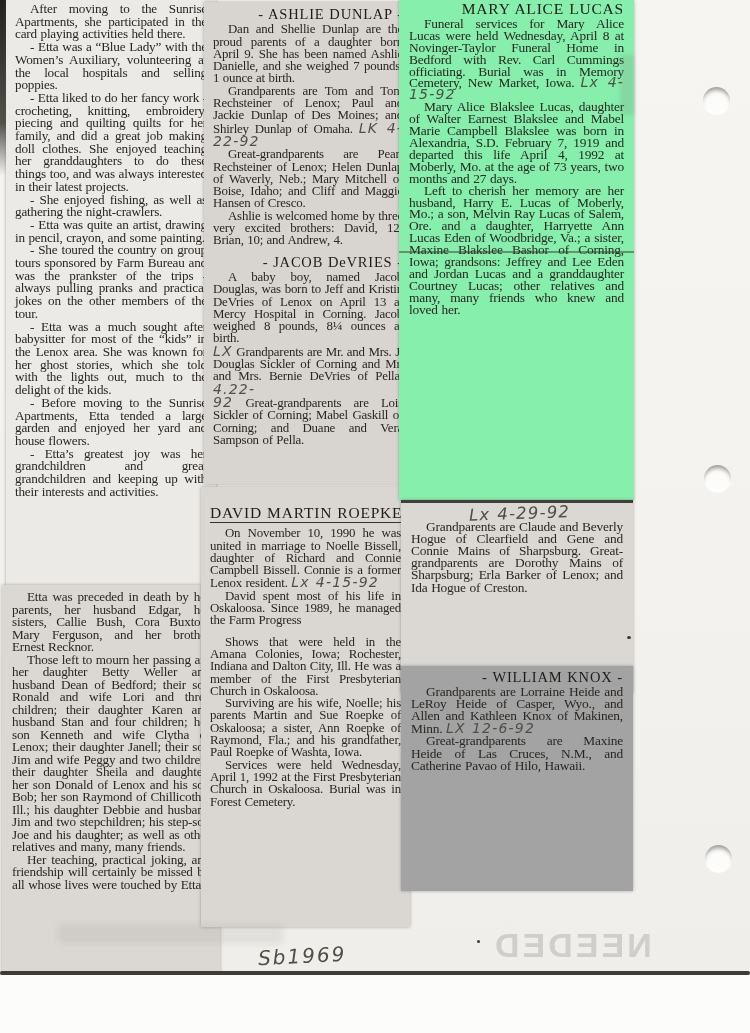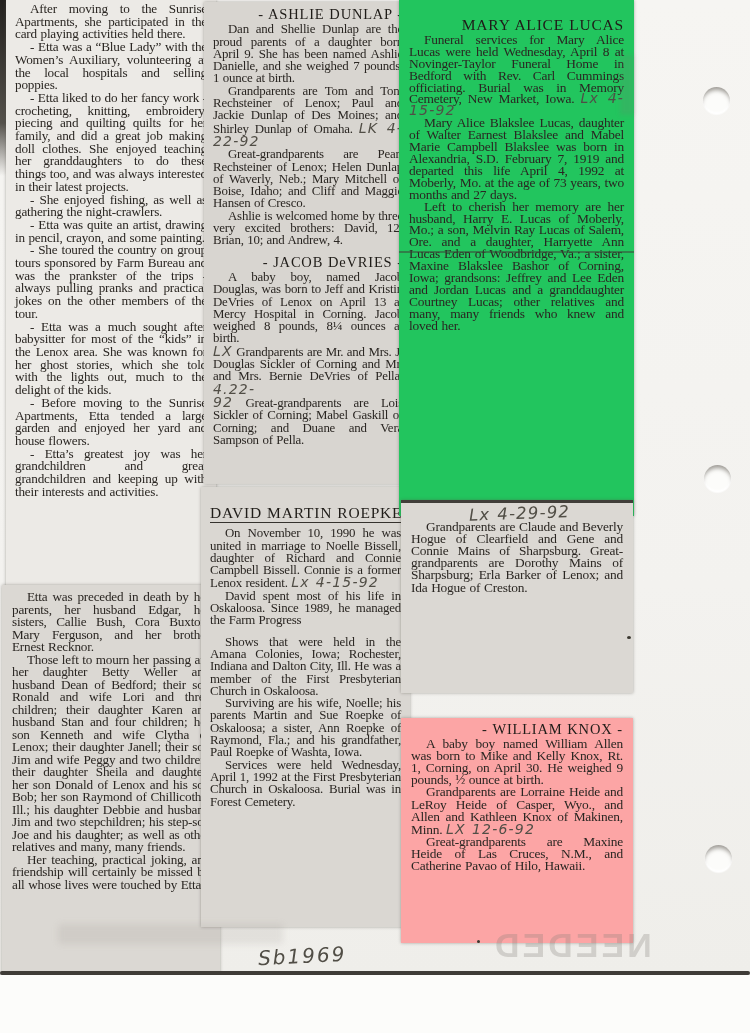--- a/index.html
+++ b/index.html
@@ -34,23 +34,23 @@
   .clip p { margin:0; text-indent:15px; }
   .no-indent { text-indent:0 !important; }
   .headline {
     text-align:right; text-indent:0; letter-spacing:0.8px;
     color:#1f1c18; margin:1px 0 3px 0; white-space:nowrap;
   }
   .clip-a { left:6px;  top:0;     width:192px; height:601px; background:#eceae6; padding:3px 9px 0; font-size:13.2px; line-height:12.7px; }
   .clip-b { left:2px;  top:585px; width:198px; height:388px; background:#dbd8d3; padding:6px 10px 0; font-size:13.2px; line-height:12.5px; }
   .clip-c { left:204px; top:2px;   width:190px; height:477px; background:#d8d5d0; padding:5px 9px 0; font-size:12.9px; line-height:12.3px; }
   .clip-d { left:201px; top:487px; width:191px; height:436px; background:#dad7d2; padding:4px 9px 0; font-size:12.9px; line-height:12.3px; position:absolute; }
-  .clip-e { left:399px; top:0;     width:215px; height:498px; background:#22c55e; padding:18px 10px 0; font-size:13.4px; line-height:11.9px; }
+  .clip-e { left:399px; top:0;     width:215px; height:498px; background:#86efac; padding:2px 10px 0; font-size:13.4px; line-height:11.9px; }
   .clip-f { left:401px; top:500px; width:212px; height:188px; background:#dbd8d3; padding:2px 10px 0; font-size:13.4px; line-height:12.1px; border-top:3px solid #413e39; }
-  .clip-g { left:401px; top:718px; width:212px; height:221px; background:#fca5a5; padding:4px 10px 0; font-size:13.4px; line-height:12.1px; }
+  .clip-g { left:401px; top:666px; width:212px; height:221px; background:#a3a3a3; padding:4px 10px 0; font-size:13.4px; line-height:12.1px; }
   .hl-sm { font-size:14.5px; }
   .hl-lg { font-size:15.5px; }
   .rule-below { border-bottom:1.5px solid #35322d; padding-bottom:3px; margin-bottom:4px;margin-top:16px; }
   .article-gap { margin-top:9px !important; }
   .para-gap { margin-top:9px !important; }
   .hand {
     font-family:"DejaVu Sans", sans-serif; font-style:italic;
     color:#514e46; letter-spacing:1.2px;
   }
   .hand-inline { font-size:14px; }
@@ -148,21 +148,20 @@
     <div class="seam"></div>
   </div>
 
   <div class="clip clip-f">
     <div class="hand hand-block hogue-note">Lx 4-29-92</div>
     <p>Grandparents are Claude and Beverly Hogue of Clearfield and Gene and Connie Mains of Sharpsburg. Great-grandparents are Dorothy Mains of Sharpsburg; Erla Barker of Lenox; and Ida Hogue of Creston.</p>
   </div>
 
   <div class="clip clip-g">
     <div class="headline hl-sm">- WILLIAM KNOX -</div>
-    <p>A baby boy named William Allen was born to Mike and Kelly Knox, Rt. 1, Corning, on April 30. He weighed 9 pounds, ½ ounce at birth.</p>
     <p><span>Grandparents are Lorraine Heide and LeRoy Heide of Casper, Wyo., and Allen and Kathleen Knox of Makinen, Minn.</span> <span class="hand hand-inline">LX 12-6-92</span></p>
     <p>Great-grandparents are Maxine Heide of Las Cruces, N.M., and Catherine Pavao of Hilo, Hawaii.</p>
   </div>
 
   <div class="hand catalog-note">Sb1969</div>
 
   <div class="bleed bleed-needed">NEEDED</div>
   <div class="smudge"></div>
   <div class="smudge2"></div>
   <div class="hole hole-1"></div>

